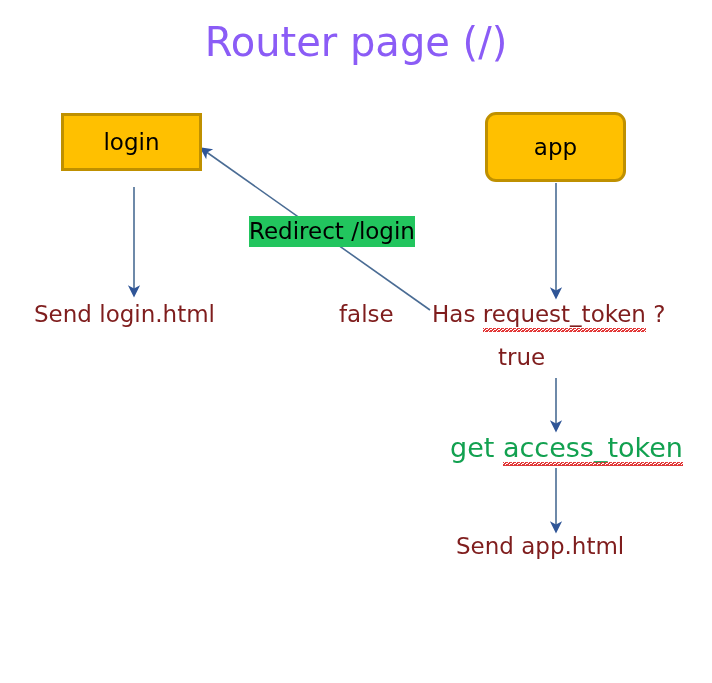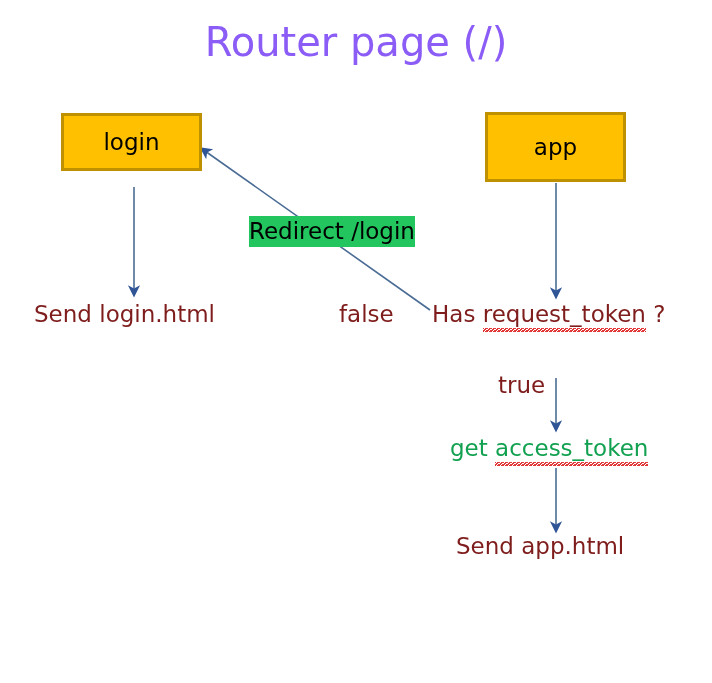--- a/index.html
+++ b/index.html
@@ -38,34 +38,34 @@
     border: 3px solid #BF9000;
     box-sizing: border-box;
     display: flex;
     align-items: center;
     justify-content: center;
     color: #000000;
     font-size: 23px;
     line-height: 1;
   }
   #box-login { left: 61px;  top: 113px; width: 141px; height: 58px; }
-  #box-app   { left: 485px; top: 112px; width: 141px; height: 70px; }
+  #box-app   { left: 485px; top: 112px; width: 141px; height: 70px; border-radius: 11px; }
 
   
   .label {
     position: absolute;
     color: #7f1d1d;
     font-size: 23px;
     line-height: 30px;
     white-space: nowrap;
   }
   #label-send-login   { left: 34px;  top: 299px; }
   #label-false        { left: 339px; top: 299px; }
   #label-has-token    { left: 432px; top: 299px; }
-  #label-true         { left: 498px; top: 342px; margin-top: 28px; }
+  #label-true         { left: 498px; top: 342px; }
   #label-send-app     { left: 456px; top: 531px; }
 
   
   #label-redirect {
     position: absolute;
     left: 249px;
     top: 216px;
     background: #22c55e;
     color: #000000;
     font-size: 23px;
@@ -73,21 +73,21 @@
     padding: 0 0;
     white-space: nowrap;
   }
 
   
   #label-get-access {
     position: absolute;
     left: 450px;
     top: 433px;
     color: #12A150;
-    font-size: 23px;
+    font-size: 27px;
     line-height: 30px;
     white-space: nowrap;
   }
 
   
   .squiggle {
     position: relative;
     display: inline-block;
   }
   .squiggle::after {

